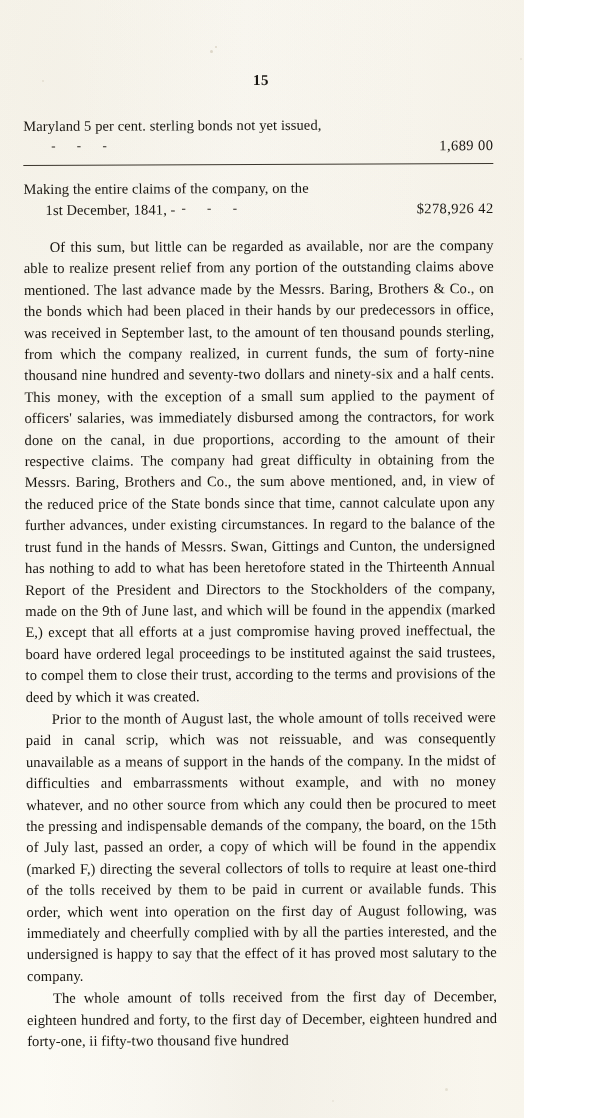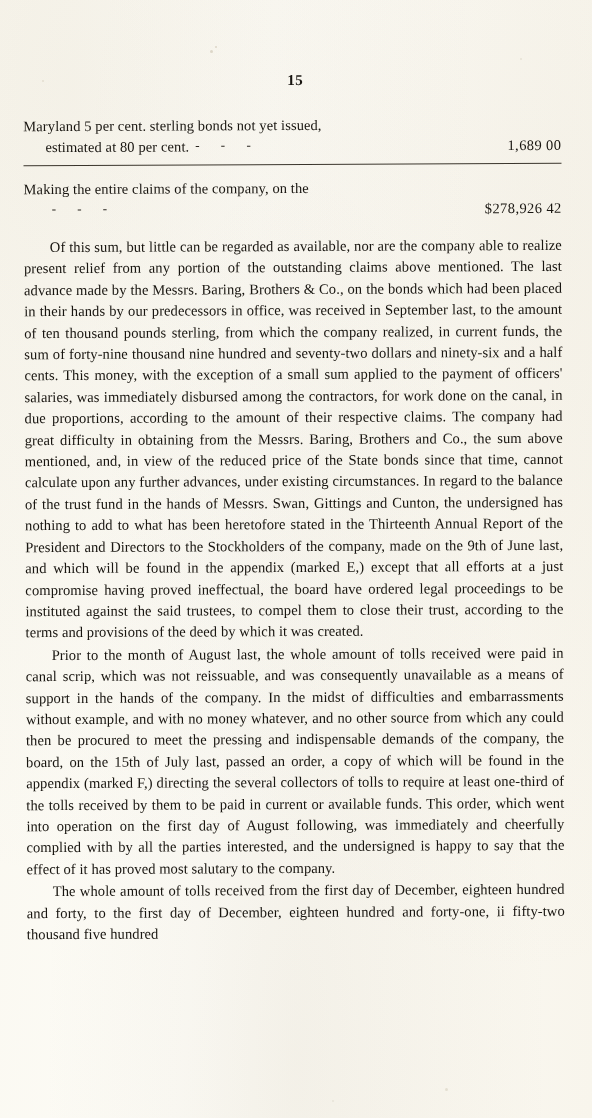--- a/index.html
+++ b/index.html
@@ -9,21 +9,21 @@
   body {
     width: 600px;
     height: 1118px;
     background: #ffffff;
     font-family: "Liberation Serif", serif;
     color: #181510;
     overflow: hidden;
   }
   .page {
     position: relative;
-    width: 592px;
+    width: 524px;
     height: 1118px;
     background: #fdfcf8;
     box-sizing: border-box;
     padding: 0;
     border-radius: 15px;
   }
   
   .page::before {
     content: "";
     position: absolute;
@@ -134,33 +134,33 @@
 
     <div class="page-number">15</div>
 
     <div class="entries">
 
       <div class="entry">
         <div class="ln">
           <span class="txt">Maryland 5 per cent. sterling bonds not yet issued,</span>
         </div>
         <div class="ln indent">
-          <span class="txt">estimated at 80 per cent.</span>
           <span class="leaders">-    -    -</span>
           <span class="amount">1,689 00</span>
         </div>
       </div>
 
       <hr class="rule">
 
       <div class="entry">
         <div class="ln">
           <span class="txt">Making the entire claims of the company, on the</span>
         </div>
         <div class="ln indent">
+          <span class="txt">1st December, 1841, -</span>
           <span class="leaders">-    -    -</span>
           <span class="amount">$278,926 42</span>
         </div>
       </div>
 
     </div>
 
     <div class="body-text">
       <p class="para">Of this sum, but little can be regarded as available, nor are the company able to realize present relief from any portion of the outstanding claims above mentioned. The last advance made by the Messrs. Baring, Brothers &amp; Co., on the bonds which had been placed in their hands by our predecessors in office, was received in September last, to the amount of ten thousand pounds sterling, from which the company realized, in current funds, the sum of forty-nine thousand nine hundred and seventy-two dollars and ninety-six and a half cents. This money, with the exception of a small sum applied to the payment of officers' salaries, was immediately disbursed among the contractors, for work done on the canal, in due proportions, according to the amount of their respective claims. The company had great difficulty in obtaining from the Messrs. Baring, Brothers and Co., the sum above mentioned, and, in view of the reduced price of the State bonds since that time, cannot calculate upon any further advances, under existing circumstances. In regard to the balance of the trust fund in the hands of Messrs. Swan, Gittings and Cunton, the undersigned has nothing to add to what has been heretofore stated in the Thirteenth Annual Report of the President and Directors to the Stockholders of the company, made on the 9th of June last, and which will be found in the appendix (marked E,) except that all efforts at a just compromise having proved ineffectual, the board have ordered legal proceedings to be instituted against the said trustees, to compel them to close their trust, according to the terms and provisions of the deed by which it was created.</p>
       <p class="para">Prior to the month of August last, the whole amount of tolls received were paid in canal scrip, which was not reissuable, and was consequently unavailable as a means of support in the hands of the company. In the midst of difficulties and embarrassments without example, and with no money whatever, and no other source from which any could then be procured to meet the pressing and indispensable demands of the company, the board, on the 15th of July last, passed an order, a copy of which will be found in the appendix (marked F,) directing the several collectors of tolls to require at least one-third of the tolls received by them to be paid in current or available funds. This order, which went into operation on the first day of August following, was immediately and cheerfully complied with by all the parties interested, and the undersigned is happy to say that the effect of it has proved most salutary to the company.</p>

